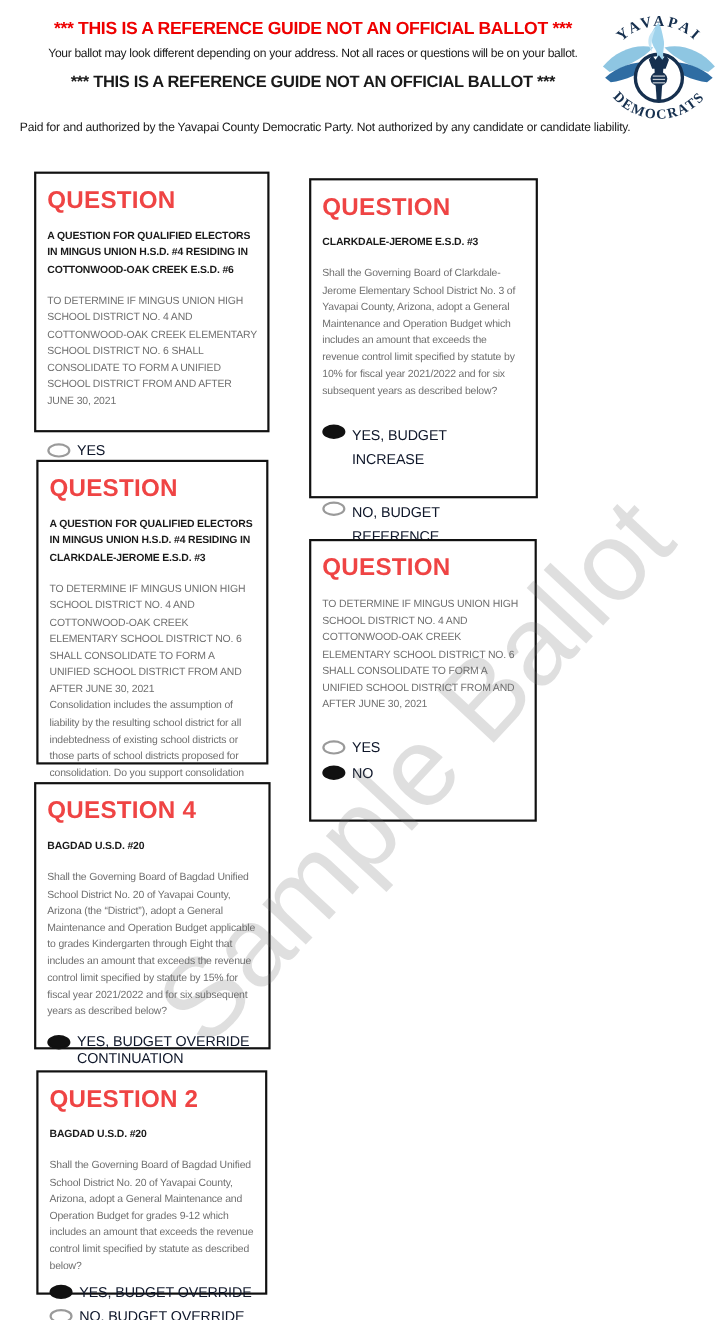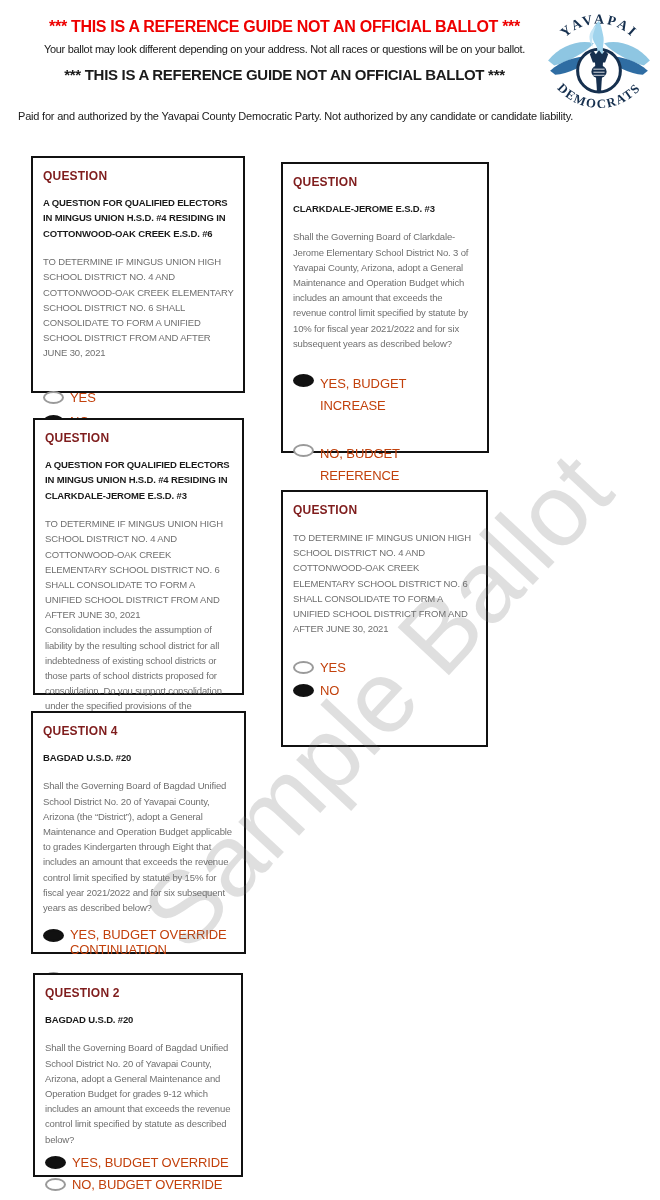--- a/index.html
+++ b/index.html
@@ -27,21 +27,21 @@
   
   .qbox{position:absolute;border:2px solid #111;background:#fff;box-sizing:border-box;
         padding:9px 9px 8px 10px;}
   .q1{left:31px; top:156px;width:214px;height:237px;}
   .q2{left:281px;top:162px;width:208px;height:291px;}
   .q3{left:33px; top:418px;width:211px;height:277px;}
   .q4{left:281px;top:490px;width:207px;height:257px;}
   .q5{left:31px; top:711px;width:215px;height:243px;}
   .q6{left:33px; top:973px;width:210px;height:204px;}
 
-  .qtitle{margin:2px 0 0;font-size:12px;font-weight:bold;color:#7f1d1d;letter-spacing:0.2px;}
+  .qtitle{margin:2px 0 0;font-size:22px;font-weight:bold;color:#ef4444;letter-spacing:0.2px;}
   .qsub{margin:12px 0 0;font-size:9.5px;font-weight:bold;color:#1a1a1a;
         line-height:1.62;letter-spacing:-0.15px;}
   .qbody{margin:13px 0 0;font-size:9.5px;color:#6f6f6f;line-height:1.6;letter-spacing:-0.15px;}
   .qbody.cont{margin-top:0;}
 
   .opts{margin-top:26px;}
   .q1 .opts{margin-top:30px;}
   .q2 .opts{margin-top:22px;}
   .q3 .opts{margin-top:11px;}
   .q4 .opts{margin-top:24px;}
@@ -51,21 +51,21 @@
   .opt{display:flex;align-items:flex-start;cursor:default;}
   .opt + .opt{margin-top:8px;}
   .q2 .opt + .opt{margin-top:26px;}
   .q5 .opt + .opt{margin-top:14px;}
   .q3 .opt + .opt,.q4 .opt + .opt,.q6 .opt + .opt{margin-top:7px;}
 
   .bubble{flex:0 0 auto;width:17px;height:9px;border:2px solid #9a9a9a;border-radius:50%;
           background:#fff;margin:1px 6px 0 0;}
   .bubble.filled{background:#111;border-color:#111;}
 
-  .opt-label{font-size:13px;color:#c2410c;line-height:1.2;letter-spacing:-0.1px;}
+  .opt-label{font-size:13px;color:#0f172a;line-height:1.2;letter-spacing:-0.1px;}
   .q1 .opt-label,.q3 .opt-label,.q4 .opt-label,.q6 .opt-label{white-space:nowrap;}
   .q2 .opt-label{max-width:104px;line-height:1.7;}
   .q5 .opt-label{max-width:172px;line-height:1.12;}
 </style>
 </head>
 <body>
 
 <div class="header">
   <div class="h-red-top">*** THIS IS A REFERENCE GUIDE NOT AN OFFICIAL BALLOT ***</div>
   <div class="h-sub">Your ballot may look different depending on your address.  Not all races or questions will be on your ballot.</div>

